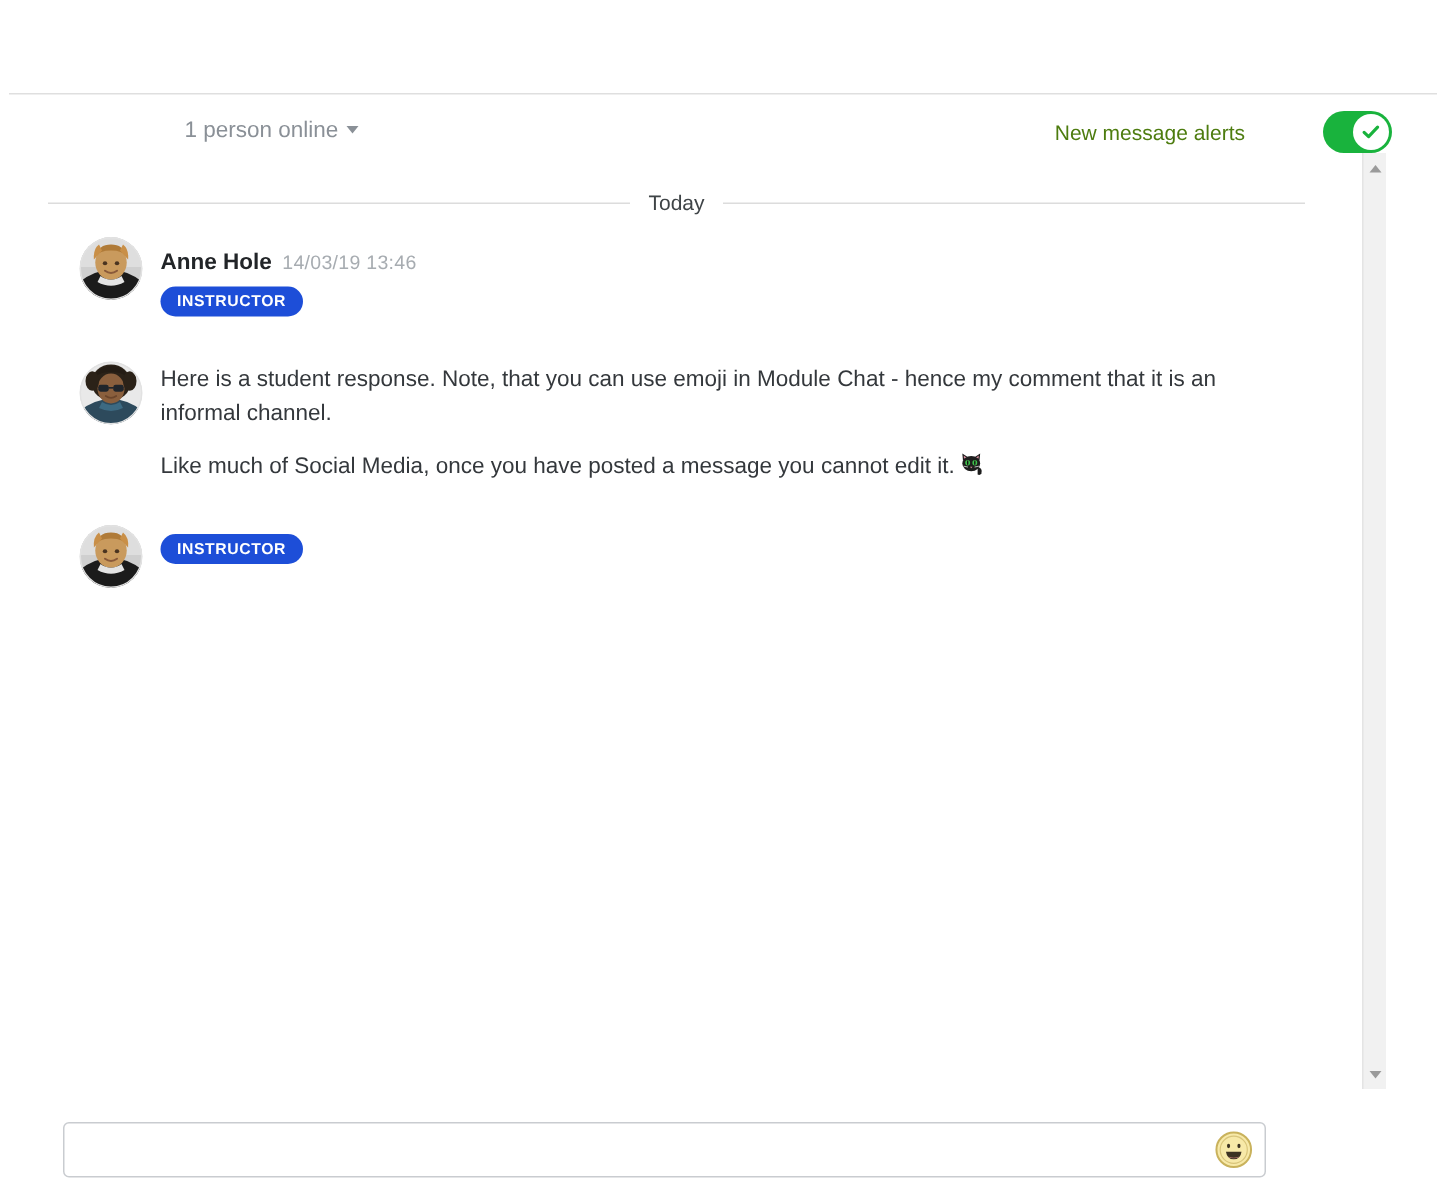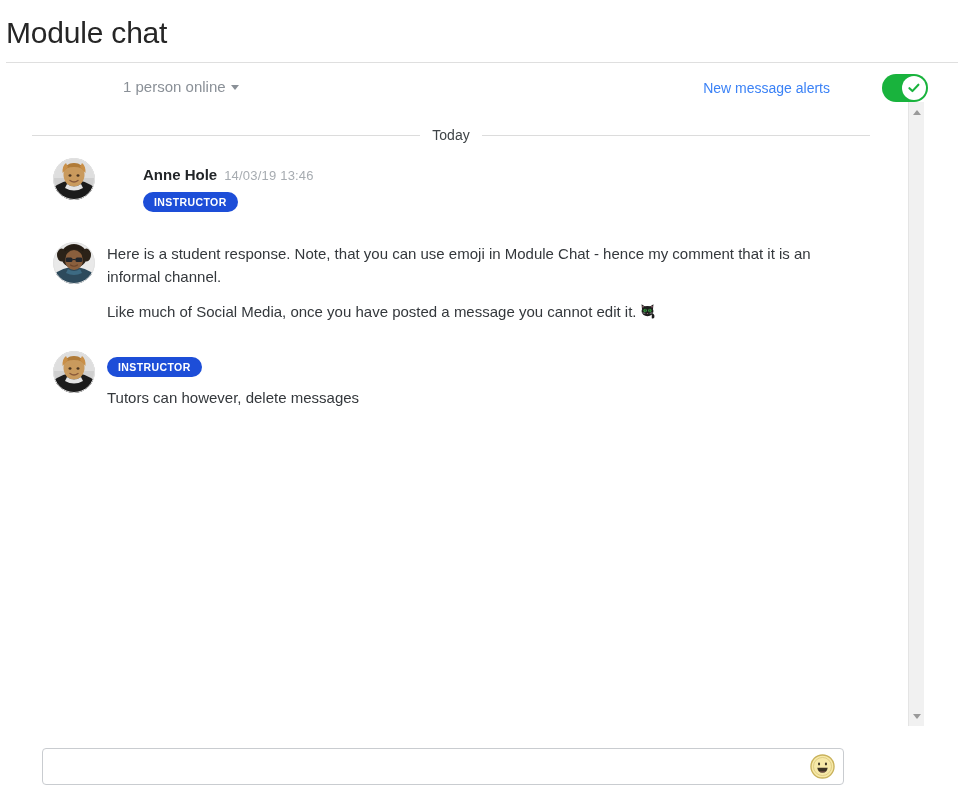--- a/index.html
+++ b/index.html
@@ -70,21 +70,21 @@
     vertical-align: middle;
     position: relative;
     top: -1px;
   }
 
   .alerts-label {
     position: absolute;
     right: 144px;
     top: 15px;
     font-size: 14px;
-    color: #3b82f6;
+    color: #4d7c0f;
     line-height: 20px;
     white-space: nowrap;
   }
 
   .toggle {
     position: absolute;
     right: 46px;
     top: 11px;
     width: 46px;
     height: 28px;
@@ -156,21 +156,21 @@
     top: 48px;
     width: 900px;
   }
 
   .msg {
     position: relative;
     padding: 0 0 0 0;
     margin: 0 0 0 0;
   }
   .msg + .msg { margin-top: 16px; }
-  .msg:first-child { margin-top: 8px; padding-left: 36px; }
+  .msg:first-child { margin-top: 8px; }
 
   .avatar {
     position: absolute;
     left: 53px;
     top: 0px;
     width: 42px;
     height: 42px;
     border-radius: 50%;
     overflow: hidden;
     background: #e8e8e8;
@@ -310,21 +310,20 @@
     cursor: pointer;
     line-height: 0;
   }
   .emoji-btn svg { display: block; }
 </style>
 </head>
 <body>
 
 <div id="app">
 
-  <div class="page-title">Module chat</div>
   <div class="title-rule"></div>
 
   <div class="status-bar">
     <div class="people-online">
       <span>1 person online</span><span class="caret"></span>
     </div>
     <div class="alerts-label">New message alerts</div>
     <div class="toggle">
       <div class="knob">
         <svg width="14" height="14" viewBox="0 0 14 14">
@@ -442,21 +441,20 @@
                 <ellipse cx="17" cy="17.5" rx="1.5" ry="1.3" fill="#4a3420"></ellipse>
                 <ellipse cx="25" cy="17.5" rx="1.5" ry="1.3" fill="#4a3420"></ellipse>
                 <path d="M17 22.5 Q21 25.5 25 22.5" fill="none" stroke="#8a5a3a" stroke-width="1.4" stroke-linecap="round"></path>
                 <path d="M14 26 Q21 31 28 26 L30 30 Q21 35 12 30 Z" fill="#e4e4e4"></path>
               </g>
               <circle cx="21" cy="21" r="20.5" fill="none" stroke="#e2e2e2" stroke-width="1"></circle>
             </svg>
           </div>
           <div class="msg-body">
             <div><span class="role-badge">INSTRUCTOR</span></div>
-            <div class="msg-text">Tutors can however, delete messages</div>
           </div>
         </div>
 
       </div>
     </div>
 
     <div class="scrollbar">
       <div class="sb-btn up">
         <div class="sb-arrow-up"></div>
       </div>

